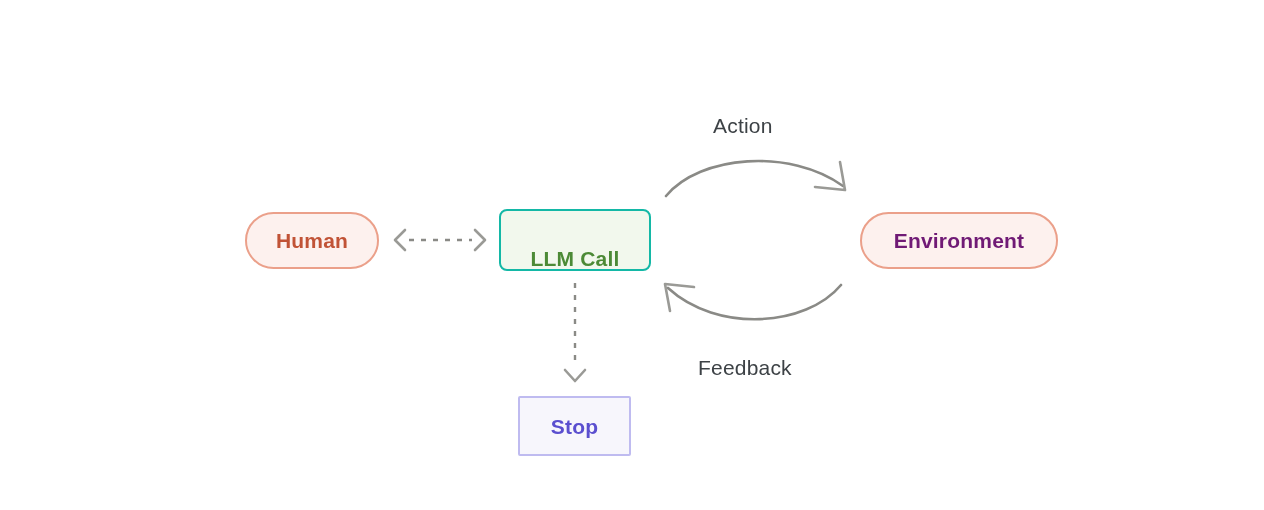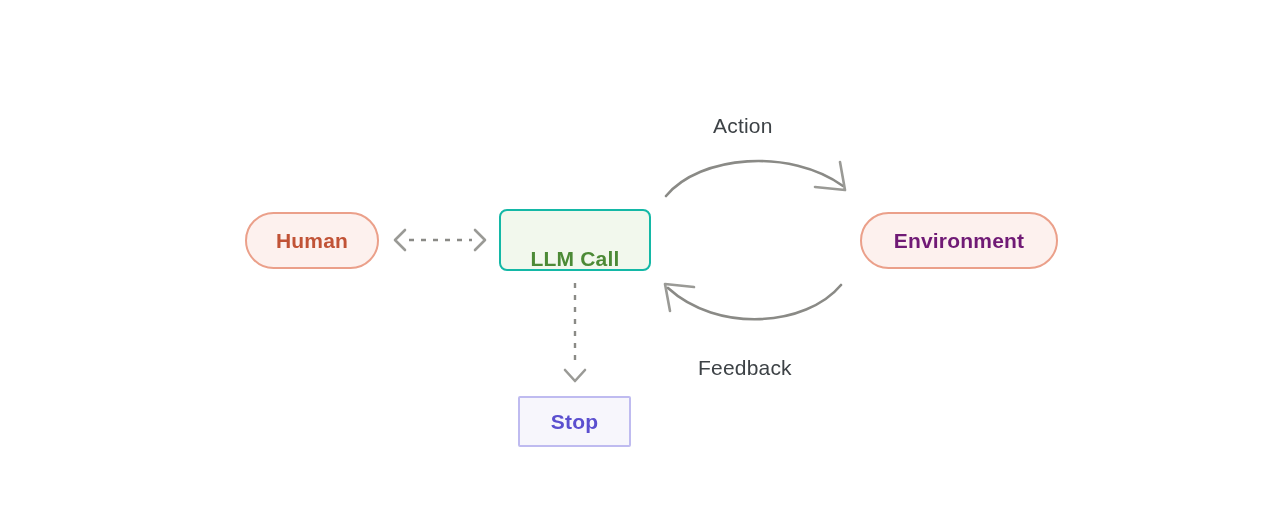--- a/index.html
+++ b/index.html
@@ -80,21 +80,21 @@
     border: 2px solid #eba08a;
     background: #fdf1ee;
   }
   #node-environment .node-label { color: #701a75; }
 
   
   #node-stop {
     left: 518px;
     top: 396px;
     width: 113px;
-    height: 51px;
+    height: 60px;
     border-radius: 2px;
     border: 2px solid #bfbbf0;
     background: #f7f6fc;
   }
   #node-stop .node-label { color: #5b4fcf; }
 
   .edge-label {
     position: absolute;
     font-size: 21px;
     color: #3d4246;

